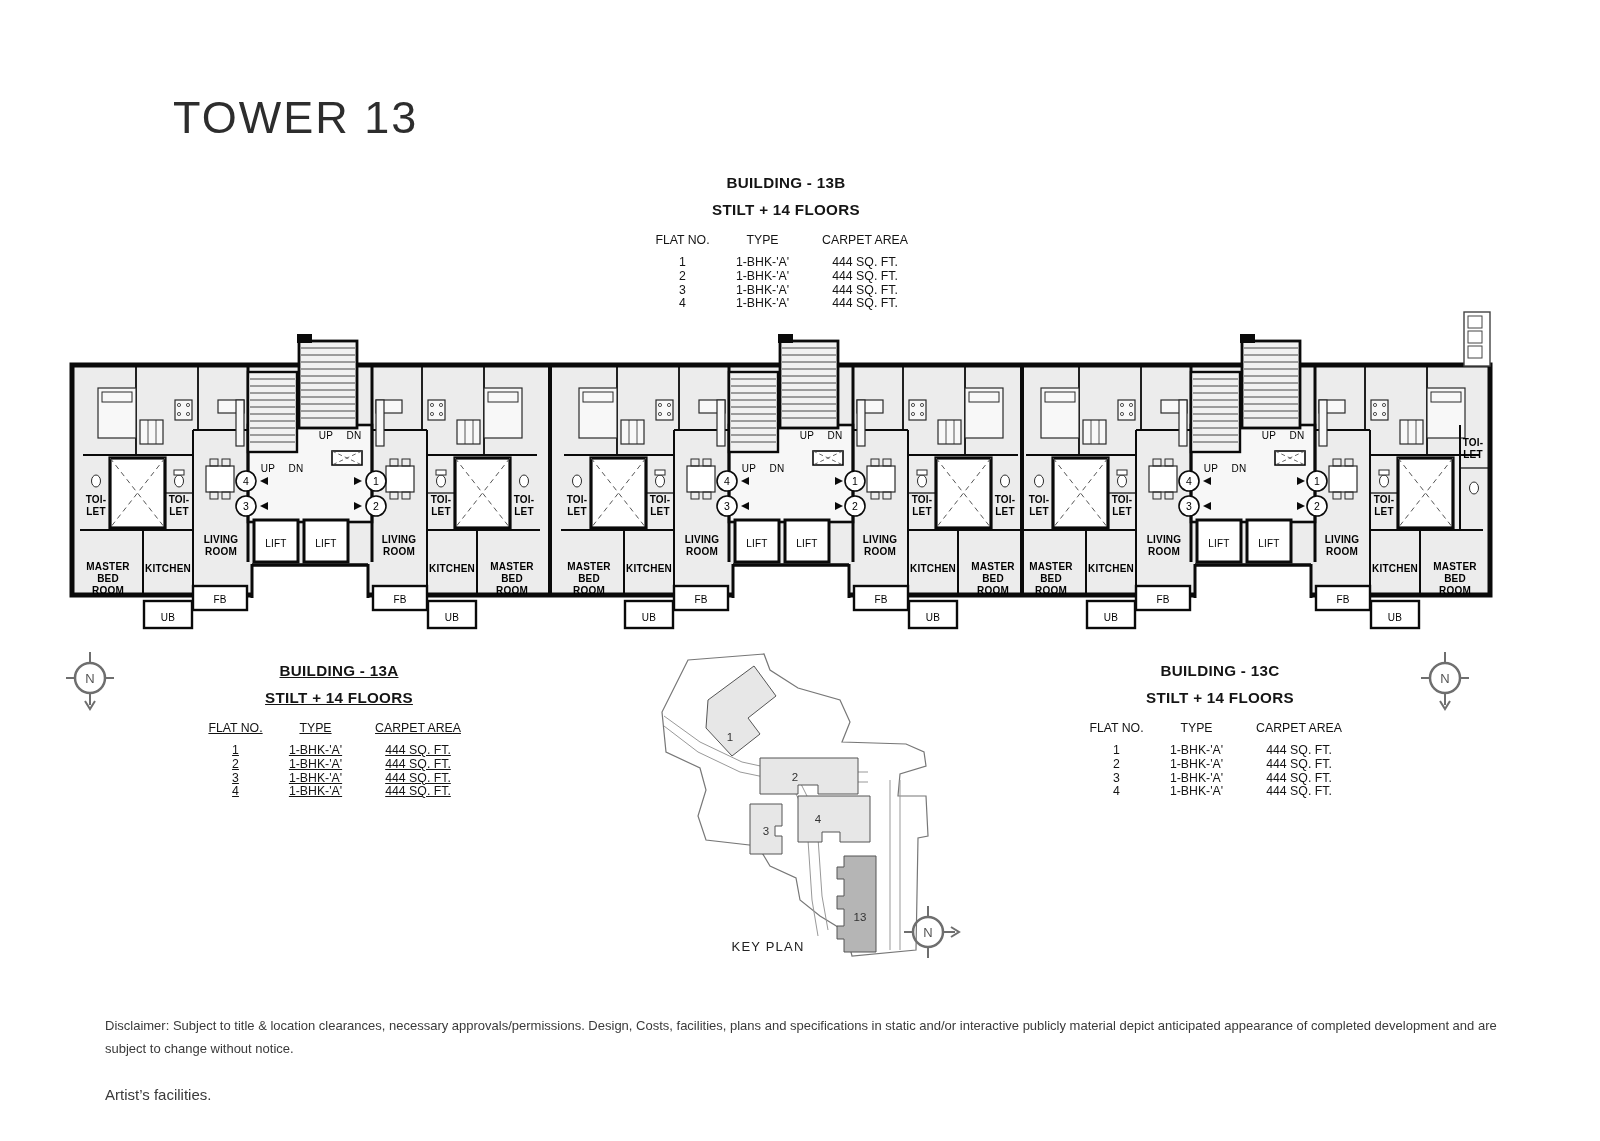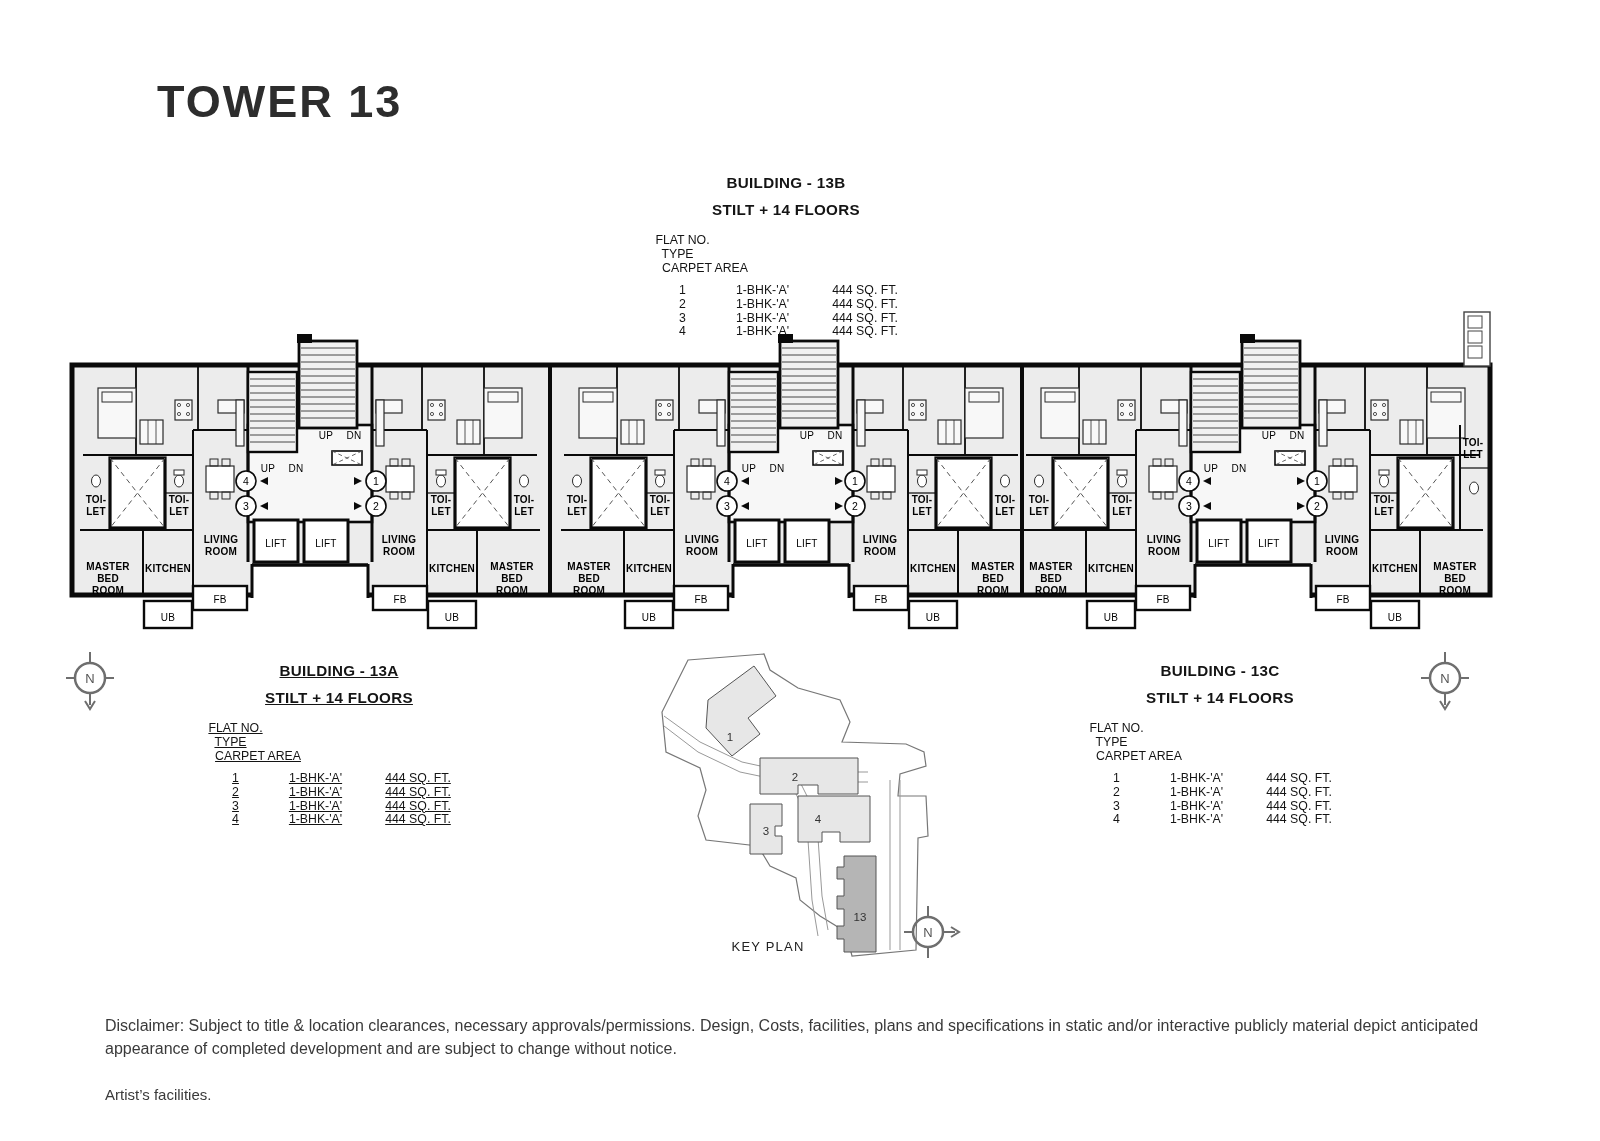--- a/index.html
+++ b/index.html
@@ -1,36 +1,36 @@
 <!DOCTYPE html>
 <html><head>
 <meta charset="utf-8">
 <style>
   html,body{margin:0;padding:0;}
   body{
     width:1600px;height:1141px;position:relative;background:#ffffff;
     font-family:"Liberation Sans",sans-serif;color:#111;overflow:hidden;
   }
   #page-title{
-    position:absolute;left:157px;top:76px;margin:0;
-    font-size:45px;font-weight:700;letter-spacing:2px;color:#2d2d2d;
+    position:absolute;left:157px;top:76px;margin:16px;
+    font-size:45px;font-weight:400;letter-spacing:2px;color:#2d2d2d;
   }
   #plan-svg{position:absolute;left:0;top:0;}
   .btable{position:absolute;width:292px;text-align:center;color:#141414;}
   .bt-title{font-size:15.2px;font-weight:700;letter-spacing:.3px;line-height:19px;margin-top:8px;}
-  .bt-head{display:flex;margin-top:14px;font-size:12.3px;flex-direction:column;}
+  .bt-head{display:flex;margin-top:14px;font-size:12.3px;}
   .bt-rows{margin-top:9px;}
   .bt-row{display:flex;font-size:12.3px;line-height:13.8px;}
   .c1{width:85px;} .c2{width:75px;} .c3{width:130px;}
   #table-13b{left:640px;top:165px;}
   #table-13a{left:193px;top:653px;text-decoration:underline;}
   #table-13c{left:1074px;top:653px;}
   #disclaimer{
     position:absolute;left:105px;top:1014px;width:1400px;
-    font-size:16px;line-height:23px;color:#3a3a3a;
+    font-size:13px;line-height:23px;color:#3a3a3a;
   }
   #artist-note{
     position:absolute;left:105px;top:1086px;font-size:15px;color:#3a3a3a;
   }
 </style>
 </head>
 <body>
 
 <h1 id="page-title">TOWER 13</h1>
 

